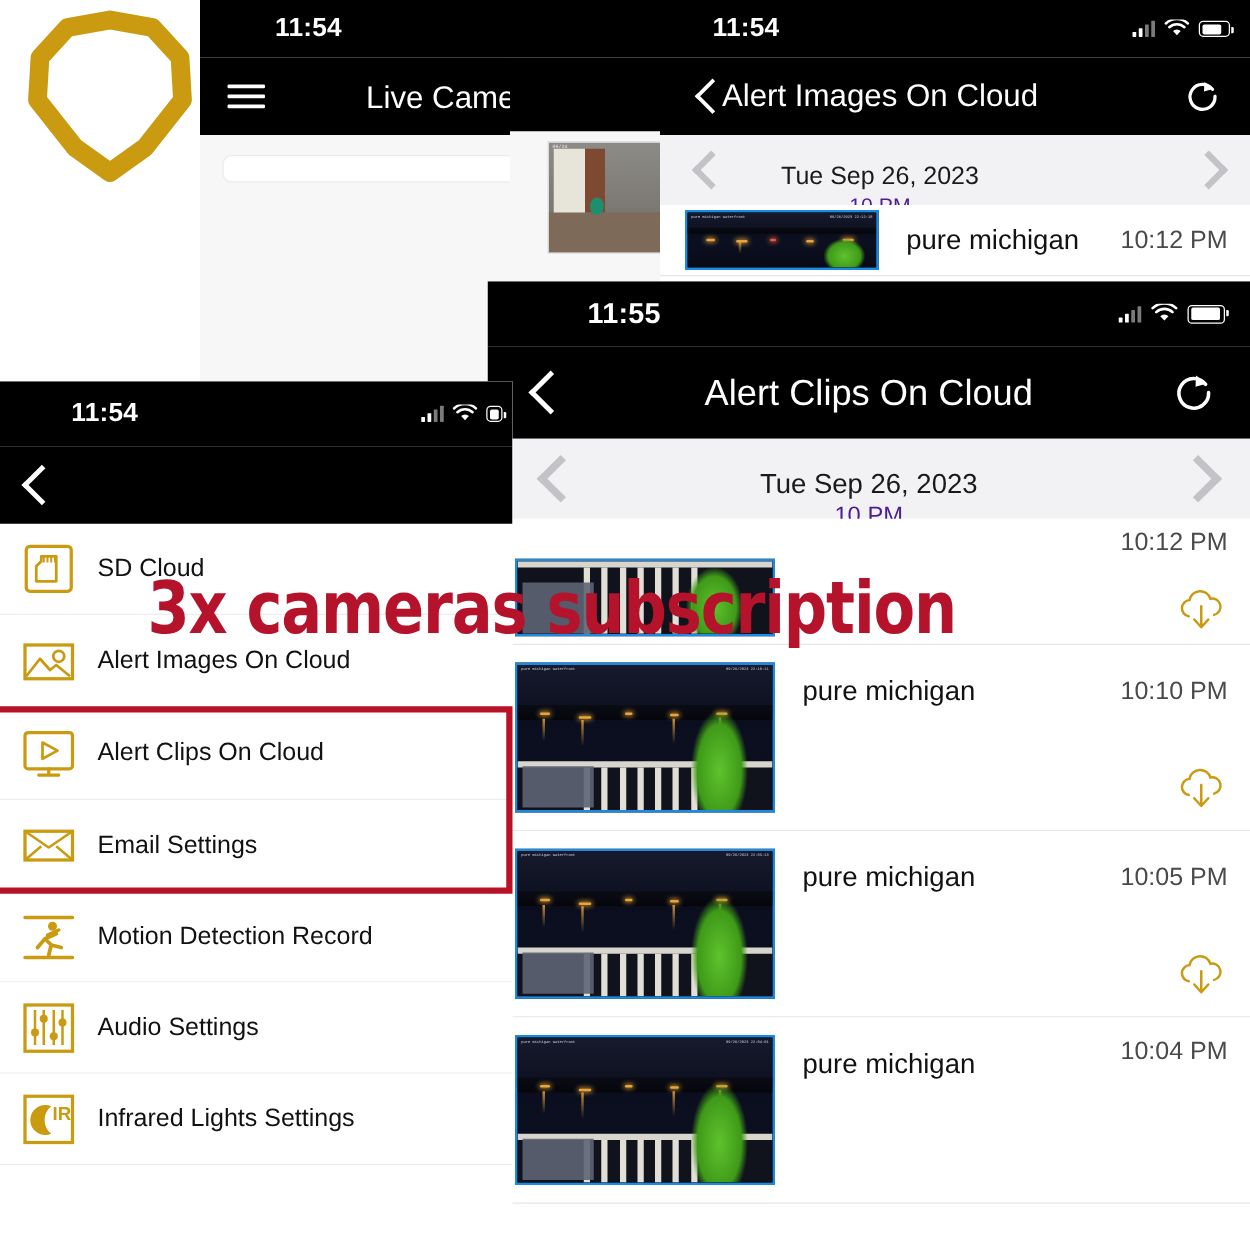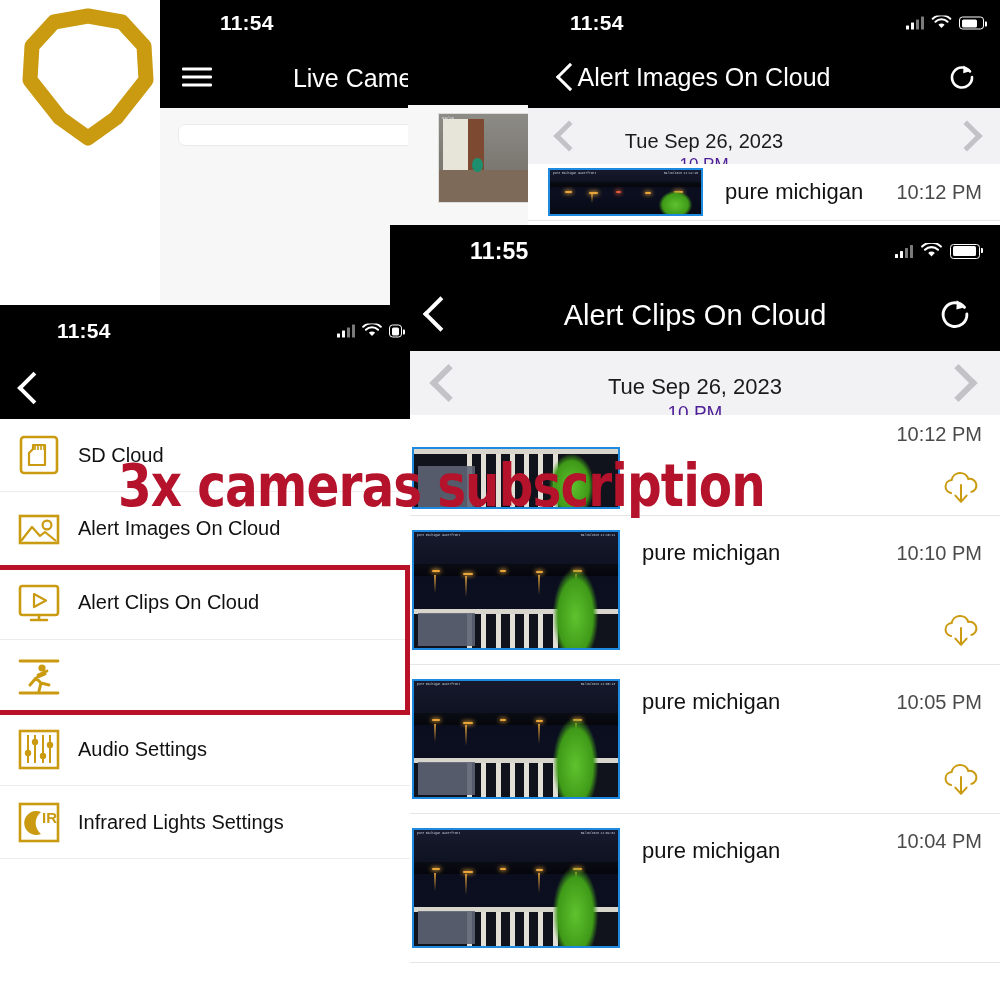--- a/index.html
+++ b/index.html
@@ -480,26 +480,36 @@
           <rect x="7" y="9" width="38" height="29" rx="2.5" stroke="#ca9a10" stroke-width="2.6" fill="none"></rect>
           <path d="M21 17l12 6.5L21 30z" stroke="#ca9a10" stroke-width="2.2" fill="none" stroke-linejoin="round"></path>
           <path d="M26 38v4M18 43h16" stroke="#ca9a10" stroke-width="2.6" stroke-linecap="round"></path>
         </svg>
       </span>
       <span class="prop-label">Alert Clips On Cloud</span>
     </div>
     <div class="prop-row">
       <span class="prop-ico">
         <svg width="52" height="52" viewBox="0 0 52 52">
+          <rect x="7" y="15" width="38" height="23" stroke="#ca9a10" stroke-width="2.6" fill="none"></rect>
+          <path d="M7 15l19 13 19-13M7 38l13-11M45 38L32 27" stroke="#ca9a10" stroke-width="2" fill="none" stroke-linejoin="round"></path>
+        </svg>
+      </span>
+      <span class="prop-label">Email Settings</span>
+    </div>
+    <div class="prop-row">
+      <span class="prop-ico">
+        <svg width="52" height="52" viewBox="0 0 52 52">
           <path d="M7 11h38M7 43h38" stroke="#ca9a10" stroke-width="2.8" stroke-linecap="round"></path>
           <circle cx="29" cy="18" r="3.6" fill="#ca9a10"></circle>
           <path d="M32 24l-9 4-6 7M23 28l5 5-2 8M28 33l8 2" stroke="#ca9a10" stroke-width="3" fill="none" stroke-linecap="round" stroke-linejoin="round"></path>
           <path d="M34 21l-9 4" stroke="#ca9a10" stroke-width="2.8" stroke-linecap="round"></path>
         </svg>
       </span>
+      <span class="prop-label">Motion Detection Record</span>
     </div>
     <div class="prop-row">
       <span class="prop-ico">
         <svg width="52" height="52" viewBox="0 0 52 52">
           <rect x="7" y="8" width="38" height="37" stroke="#ca9a10" stroke-width="2.6" fill="none"></rect>
           <path d="M15 12v28M22 12v28M30 12v28M37 12v28" stroke="#ca9a10" stroke-width="2"></path>
           <circle cx="15" cy="30" r="3.2" fill="#ca9a10"></circle>
           <circle cx="22" cy="19" r="3.2" fill="#ca9a10"></circle>
           <circle cx="30" cy="33" r="3.2" fill="#ca9a10"></circle>
           <circle cx="37" cy="22" r="3.2" fill="#ca9a10"></circle>

